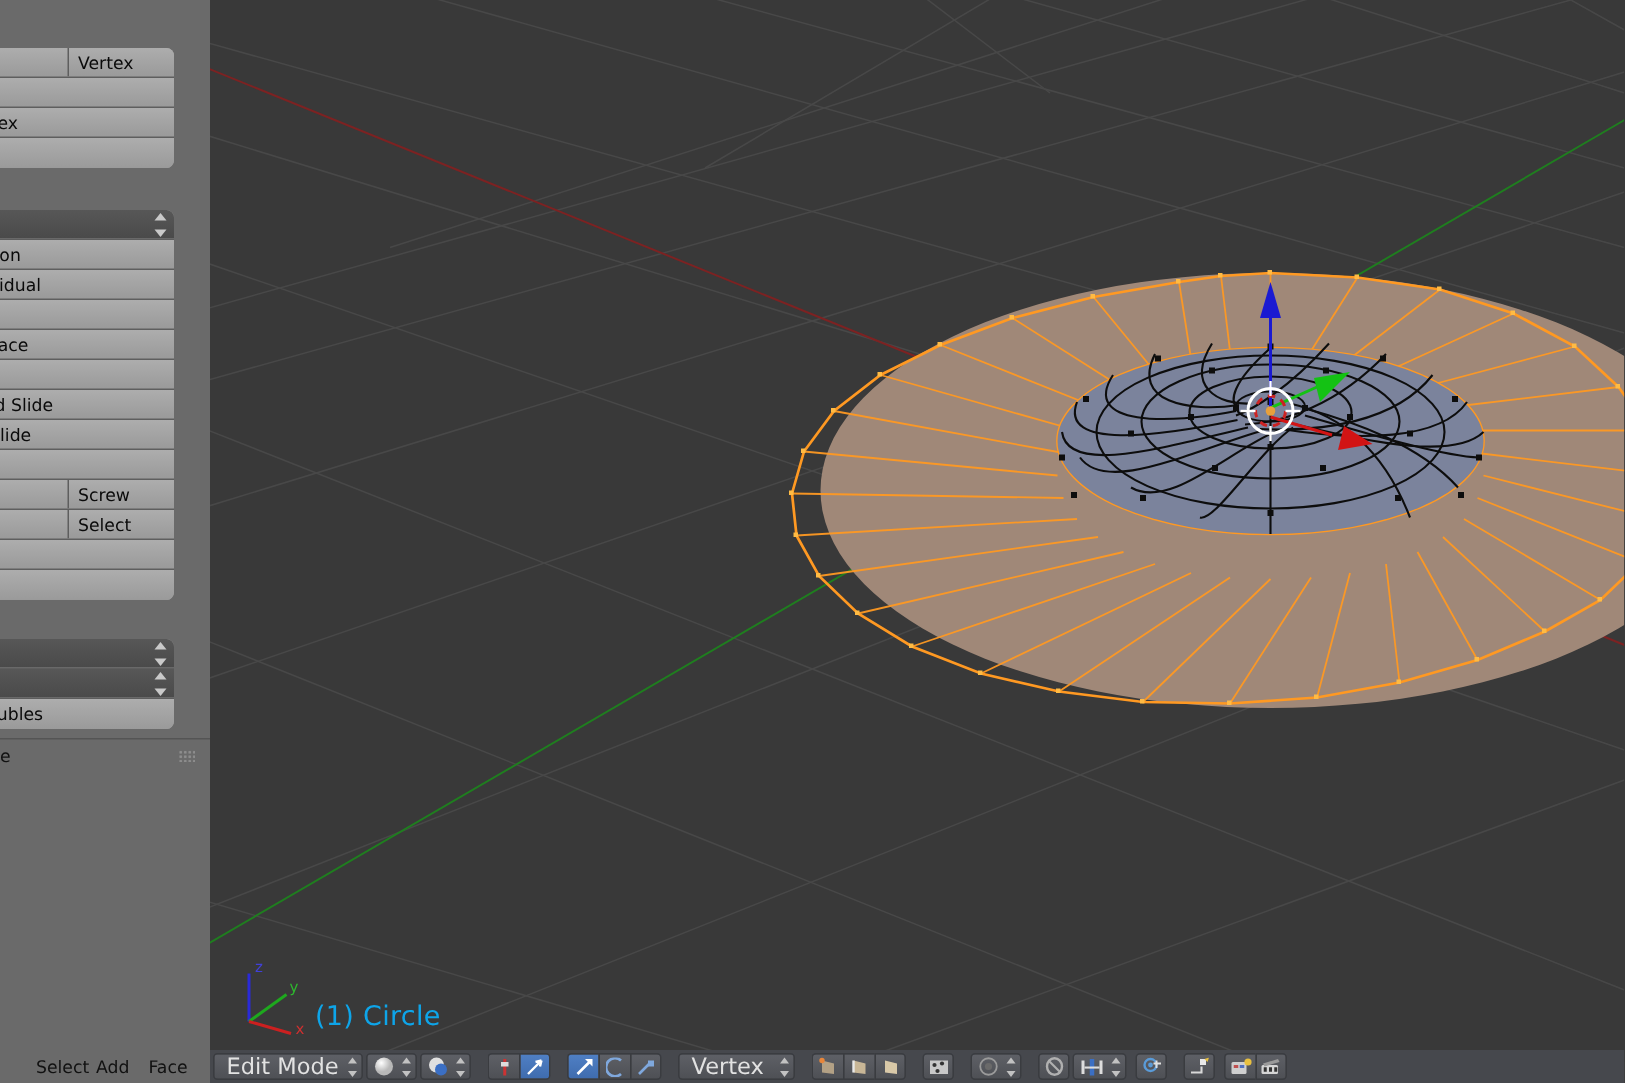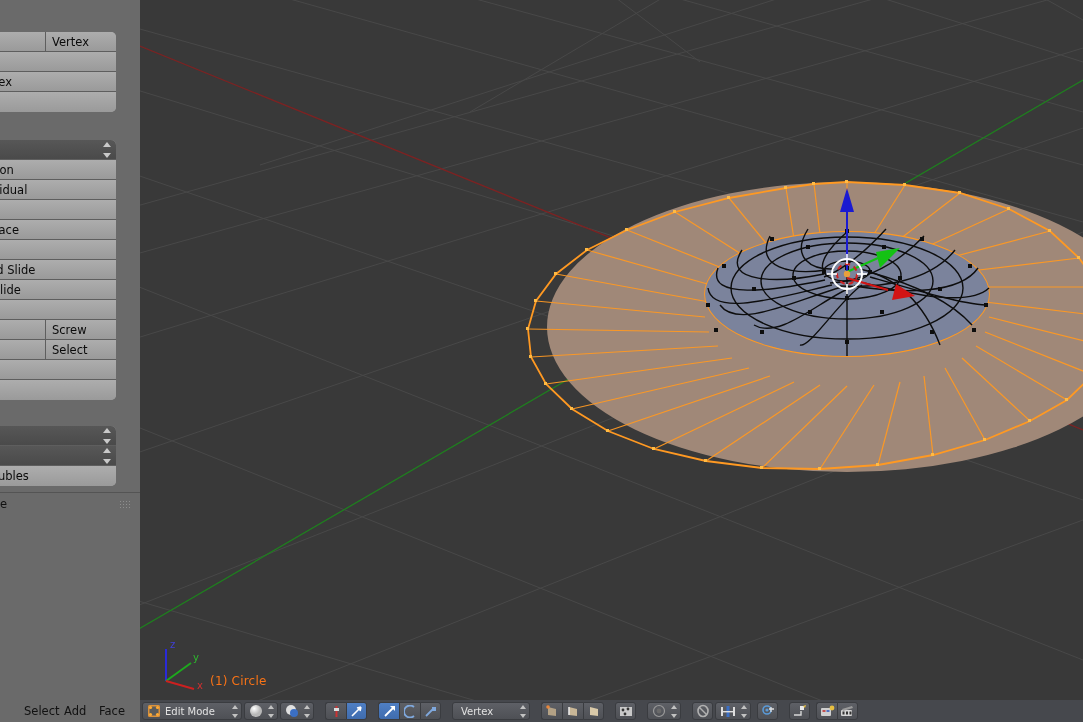--- a/index.html
+++ b/index.html
@@ -135,22 +135,22 @@
     left: 140px; top: 0;
     width: 943px; height: 708px;
     background: #393939;
     overflow: hidden;
   }
   #viewport svg { display: block; }
 
   #obj-label {
     position: absolute;
     left: 70px; bottom: 20px;
-    color: #f97316;
-    font-size: 12px;
+    color: #0ea5e9;
+    font-size: 18px;
     letter-spacing: 0.2px;
   }
   #axis-gizmo {
     position: absolute;
     left: 18px; bottom: 15px;
     width: 56px; height: 58px;
   }
 
   
   #header-bar {
@@ -181,21 +181,21 @@
     padding-left: 2px;
     gap: 2px;
   }
   .hdr-dd {
     height: 18px;
     background: linear-gradient(to bottom, #5e6066 0%, #4e5055 100%);
     border: 1px solid #3a3c40;
     border-radius: 3px;
     display: flex; align-items: center;
     color: #e2e2e2;
-    font-size: 10px;
+    font-size: 15px;
     padding: 0 4px;
     position: relative;
     white-space: nowrap;
   }
   .hdr-dd .dd-txt { padding: 0 14px 0 4px; }
   .hdr-dd .spin2 {
     position: absolute;
     right: 3px; top: 2px;
     display: flex; flex-direction: column;
     justify-content: space-between;

